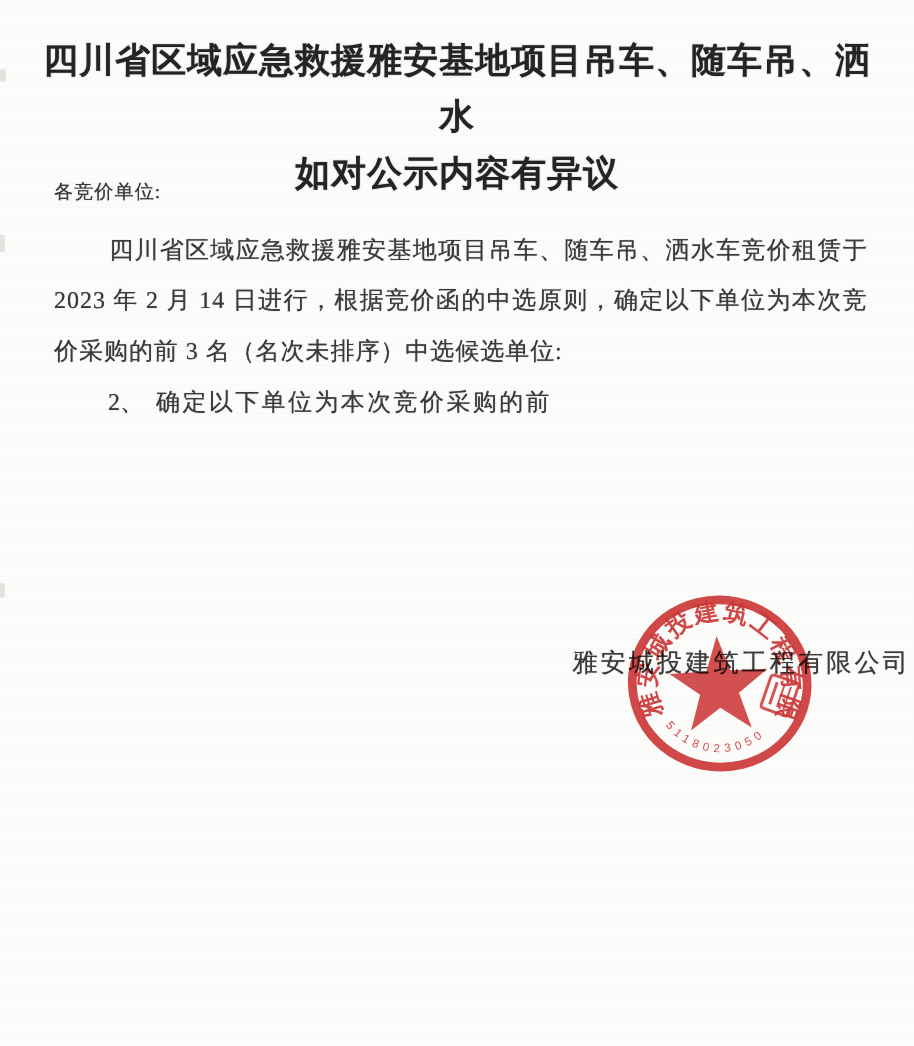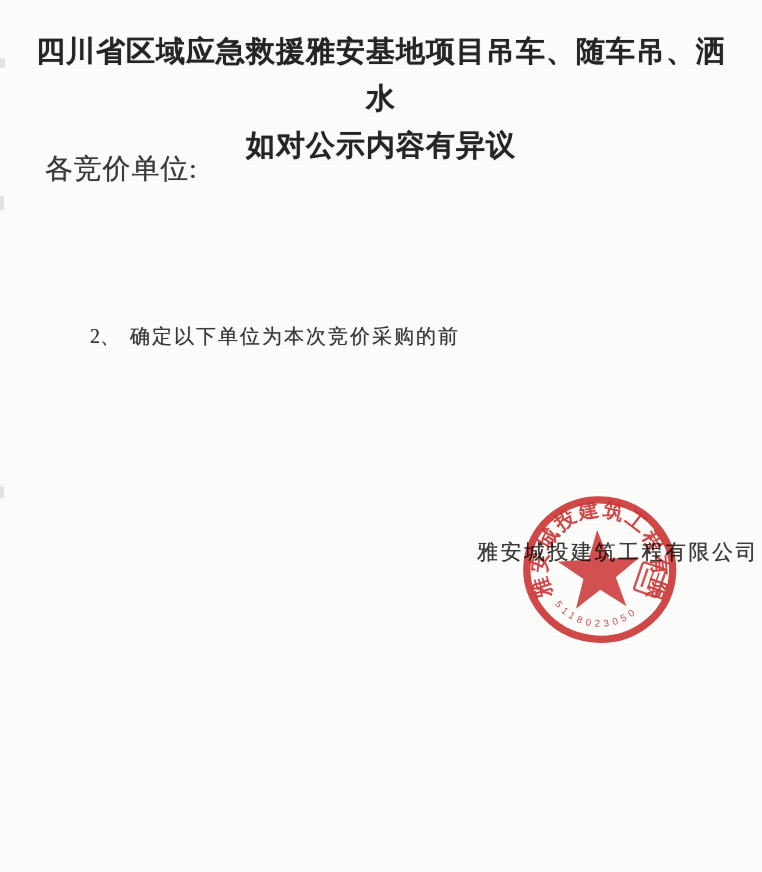--- a/index.html
+++ b/index.html
@@ -27,21 +27,21 @@
     letter-spacing:1px;
     text-shadow:0 0 1px rgba(30,30,30,.55);
   }
   .body-text{
     font-size:20px;
     letter-spacing:0.8px;
     text-shadow:0 0 0.7px rgba(55,55,52,.75);
   }
   .salutation{
     position:absolute;top:150px;left:45px;
-    font-size:28px;
+    font-size:16px;
   }
   .para1{
     position:absolute;top:188px;left:45px;width:678px;
     line-height:42px;
     text-indent:2.3em;
     text-align:justify;
     text-justify:inter-character;
   }
   .winner-list{
     position:absolute;top:316px;left:90px;width:600px;
@@ -91,20 +91,21 @@
 
 <div class="page">
 
   <div class="doc-title">
     <span>四川省区域应急救援雅安基地项目吊车、随车吊、洒水</span><br>
     <span>如对公示内容有异议</span>
   </div>
 
   <div class="salutation body-text">各竞价单位:</div>
 
+  <div class="para1 body-text">四川省区域应急救援雅安基地项目吊车、随车吊、洒水车竞价租赁于 2023 年 2 月 14 日进行，根据竞价函的中选原则，确定以下单位为本次竞价采购的前 3 名（名次未排序）中选候选单位:</div>
 
   <ul class="winner-list">
     <li class="winner-item">
       <span class="num">2、</span><span>确定以下单位为本次竞价采购的前</span>
     </li>
   </ul>
 
 
   <div class="sig-company body-text">雅安城投建筑工程有限公司</div>
 

